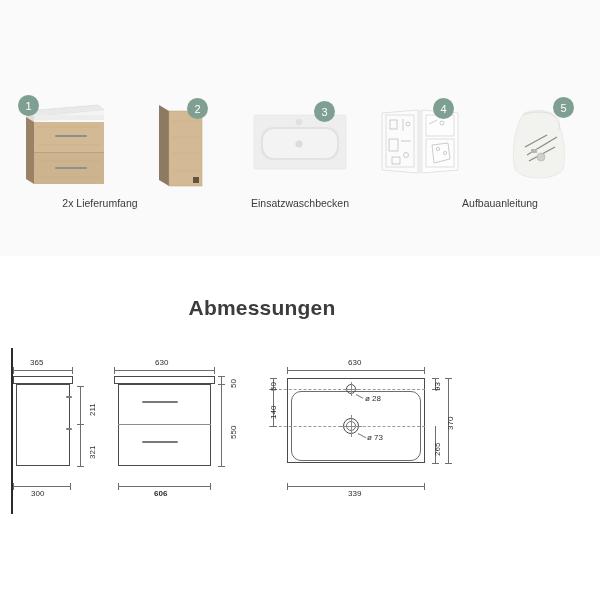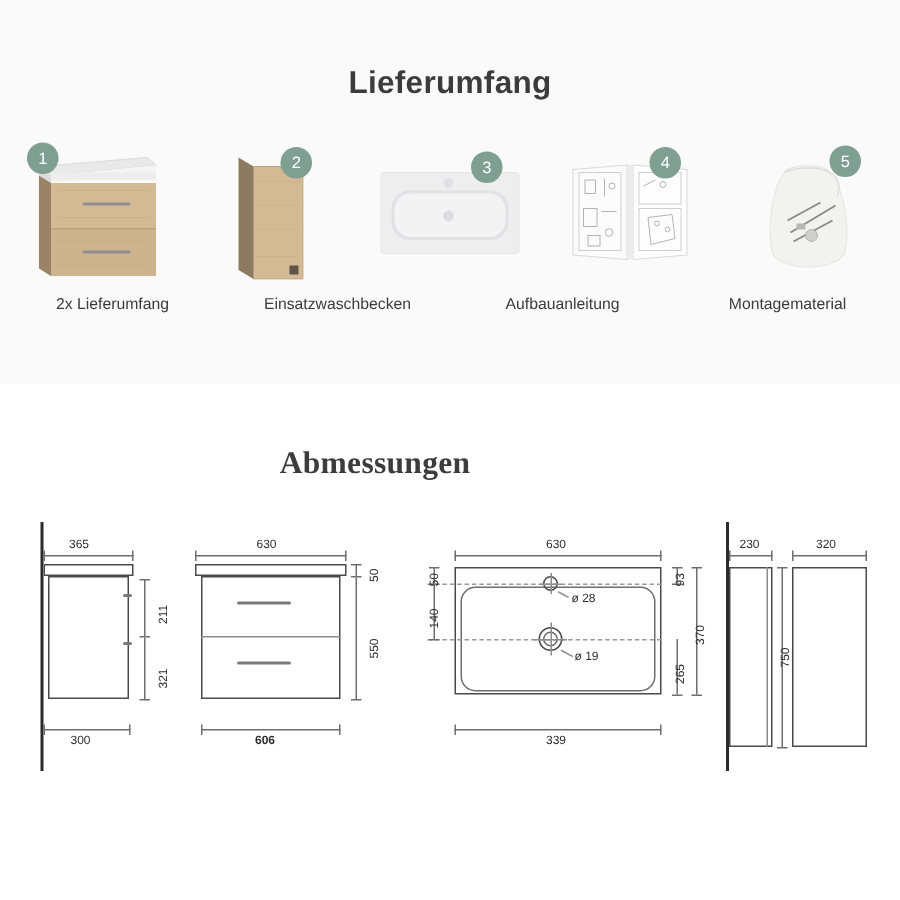--- a/index.html
+++ b/index.html
@@ -51,26 +51,26 @@
   .label-cell {
     flex: 1 1 0; text-align: center;
     font-size: 10.5px; color: #3b3b3b;
   }
 
   
   .section-dims {
     position: absolute; left: 0; top: 256px; width: 600px; height: 344px;
     background: #ffffff;
   }
-  #dims-title { position: absolute; left: 0; top: 40px; width: 500px; font-family: Liberation Serif, serif; }
+  #dims-title { position: absolute; left: 12px; top: 40px; width: 500px; }
 
   .drawings {
     position: absolute; left: 0; top: 90px; width: 600px; height: 190px;
   }
-  .dwg { position: absolute; margin-left: 16px; }
+  .dwg { position: absolute; }
 
   
   .wall { position: absolute; background: #2b2b2b; width: 2px; }
   .box  { position: absolute; border: 1px solid #4a4a4a; background: #ffffff; }
   .thinline { position: absolute; background: #8c8c8c; }
   .dim-h { position: absolute; height: 1px; background: #6e6e6e; }
   .dim-v { position: absolute; width: 1px; background: #6e6e6e; }
   .tick-v { position: absolute; width: 1px; height: 7px; background: #6e6e6e; }
   .tick-h { position: absolute; height: 1px; width: 7px; background: #6e6e6e; }
   .dimtxt {
@@ -81,21 +81,20 @@
   .handle { position: absolute; background: #7a7a7a; height: 2px; border-radius: 1px; }
   .dashed-h { position: absolute; height: 0; border-top: 1px dashed #9a9a9a; }
 </style>
 </head>
 <body>
 
 <div class="page">
 
   <div class="section-scope">
 
-    <div class="section-title" id="scope-title">Lieferumfang</div>
 
     <div class="items-row">
 
       <div class="item-cell">
         <div style="position:relative;width:96px;height:100px;">
           <svg width="96" height="100" viewBox="0 0 96 100">
 
             <polygon points="14,20 86,14 92,19 22,26" fill="#e9e9ea" stroke="#d6d6d7" stroke-width=".6"></polygon>
             <polygon points="14,20 22,26 22,31 14,26" fill="#dcdcdd"></polygon>
             <polygon points="22,26 92,19 92,24 22,31" fill="#f4f4f5"></polygon>
@@ -194,21 +193,20 @@
           </svg>
           <div class="badge" style="left:58px;top:6px;">5</div>
         </div>
       </div>
     </div>
 
     <div class="labels-row">
       <div class="label-cell">2x Lieferumfang</div>
       <div class="label-cell">Einsatzwaschbecken</div>
       <div class="label-cell">Aufbauanleitung</div>
-      <div class="label-cell">Montagematerial</div>
     </div>
   </div>
 
   <div class="section-dims">
 
     <div class="section-title" id="dims-title">Abmessungen</div>
 
     <div class="drawings">
 
       <div class="dwg" style="left:0;top:0;width:105px;height:180px;">
@@ -288,21 +286,21 @@
         <div class="thinline" style="left:89px;top:42.5px;width:14px;height:1px;"></div>
         <div class="thinline" style="left:95.5px;top:36px;width:1px;height:14px;"></div>
         <div class="thinline" style="left:101px;top:48px;width:8px;height:1px;transform:rotate(28deg);transform-origin:left center;"></div>
         <div class="dimtxt" style="left:110px;top:48px;">ø 28</div>
 
         <div style="position:absolute;left:88px;top:72px;width:16px;height:16px;border:1px solid #4a4a4a;border-radius:50%;"></div>
         <div style="position:absolute;left:91px;top:75px;width:10px;height:10px;border:1px solid #6a6a6a;border-radius:50%;"></div>
         <div class="thinline" style="left:85px;top:79.5px;width:22px;height:1px;"></div>
         <div class="thinline" style="left:95.5px;top:69px;width:1px;height:22px;"></div>
         <div class="thinline" style="left:103px;top:87px;width:9px;height:1px;transform:rotate(28deg);transform-origin:left center;"></div>
-        <div class="dimtxt" style="left:112px;top:87px;">ø 19</div>
+        <div class="dimtxt" style="left:112px;top:87px;">ø 73</div>
 
         <div class="dim-v" style="left:18px;top:32px;height:11px;"></div>
         <div class="tick-h" style="left:15px;top:32px;"></div>
         <div class="tick-h" style="left:15px;top:43px;"></div>
         <div class="dimtxt vert" style="left:14px;top:45px;">50</div>
 
         <div class="dim-v" style="left:18px;top:44px;height:36px;"></div>
         <div class="tick-h" style="left:15px;top:80px;"></div>
         <div class="dimtxt vert" style="left:14px;top:73px;">140</div>
 
@@ -319,37 +317,16 @@
         <div class="tick-h" style="left:190px;top:32px;"></div>
         <div class="tick-h" style="left:190px;top:117px;"></div>
         <div class="dimtxt vert" style="left:191px;top:84px;">370</div>
 
         <div class="dim-h" style="left:32px;top:140px;width:138px;"></div>
         <div class="tick-v" style="left:32px;top:137px;"></div>
         <div class="tick-v" style="left:169px;top:137px;"></div>
         <div class="dimtxt" style="left:93px;top:143px;">339</div>
       </div>
 
-      <div class="dwg" style="left:460px;top:0;width:140px;height:180px;">
-        <div class="wall" style="left:8px;top:2px;height:166px;"></div>
-
-        <div class="dim-h" style="left:10px;top:24px;width:29px;"></div>
-        <div class="tick-v" style="left:10px;top:21px;"></div>
-        <div class="tick-v" style="left:38px;top:21px;"></div>
-        <div class="dimtxt" style="left:17px;top:12px;">230</div>
-        <div class="box" style="left:10px;top:32px;width:29px;height:120px;"></div>
-        <div class="thinline" style="left:35px;top:32px;width:1px;height:120px;"></div>
-
-        <div class="dim-v" style="left:45px;top:32px;height:120px;"></div>
-        <div class="tick-h" style="left:42px;top:32px;"></div>
-        <div class="tick-h" style="left:42px;top:152px;"></div>
-        <div class="dimtxt vert" style="left:43px;top:99px;">750</div>
-
-        <div class="dim-h" style="left:52px;top:24px;width:50px;"></div>
-        <div class="tick-v" style="left:52px;top:21px;"></div>
-        <div class="tick-v" style="left:101px;top:21px;"></div>
-        <div class="dimtxt" style="left:68px;top:12px;">320</div>
-        <div class="box" style="left:52px;top:32px;width:50px;height:120px;"></div>
-      </div>
 
     </div>
   </div>
 </div>
 
 </body></html>

